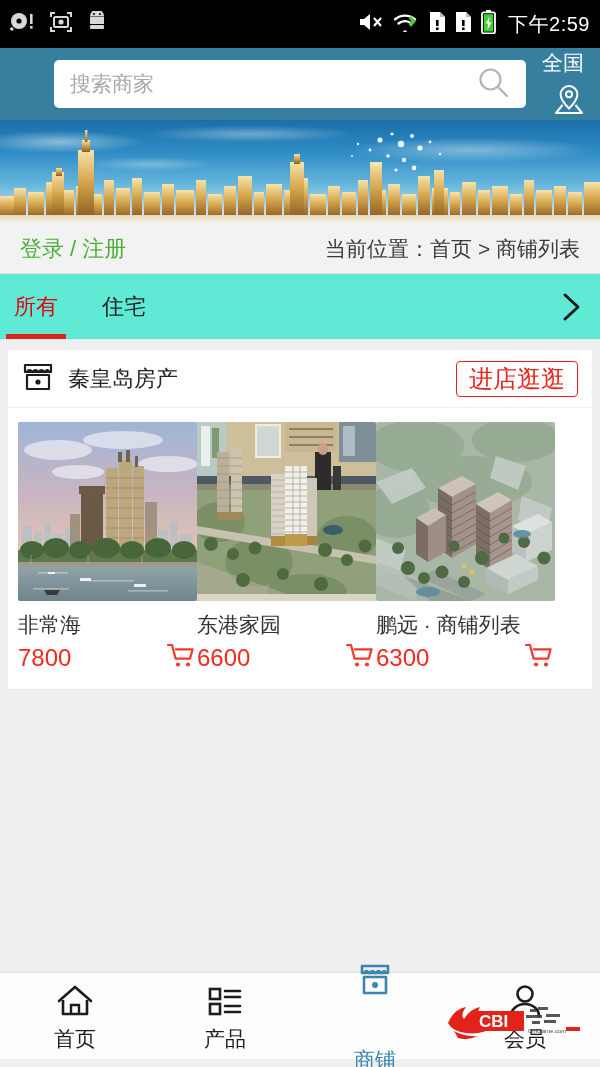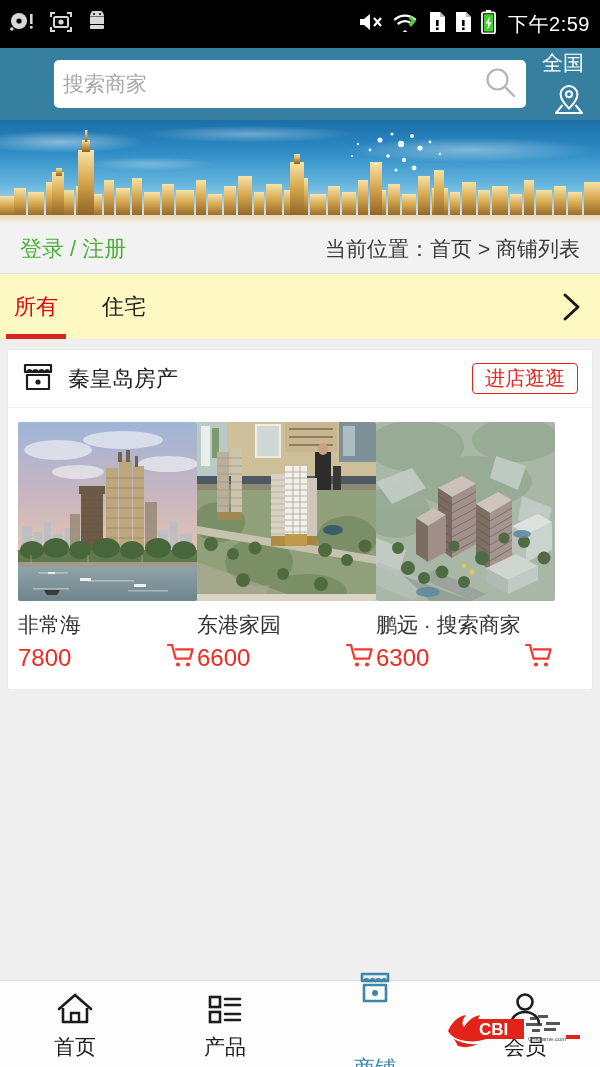--- a/index.html
+++ b/index.html
@@ -22,21 +22,21 @@
   .sb-time{ font-size:20px; color:#fff; letter-spacing:.5px; padding-left:3px;}
   .ic{ display:block; }
 
   
   .header{
     height:72px; background:#377f9e;
     display:flex; align-items:center; padding:0 14px;
   }
   .searchbox{
     flex:1; height:48px; background:#fff; border-radius:5px;
-    display:flex; align-items:center; padding:0 9px;
+    display:flex; align-items:center; padding:0 16px;
     margin-left:40px;
   }
   .searchbox input{
     flex:1; border:0; outline:none; font-size:21px; color:#333;
     font-family:"Liberation Sans","DejaVu Sans",sans-serif;
     background:transparent;
   }
   .searchbox input::placeholder{ color:#a8a8a8; }
   .loc{
     display:flex; align-items:flex-end; gap:6px;
@@ -63,21 +63,21 @@
   .subbar{
     height:50px; background:#f2f2f2;
     display:flex; align-items:center; padding:0 20px;
     border-bottom:1px solid #e2e2e2;
   }
   .login{ color:#4caf37; font-size:22px; }
   .crumb{ margin-left:auto; color:#3a3a3a; font-size:21px; }
 
   
   .tabs{
-    height:66px; background:#fef9c3; display:flex; align-items:center;
+    height:66px; background:#5eead4; display:flex; align-items:center;
     padding:0 14px; position:relative; border-bottom:1px solid #ececec;
   }
   .tab{
     font-size:22px; color:#222; margin-right:44px;
     height:100%; display:flex; align-items:center; position:relative;
   }
   .tab.active{ color:#e60012; }
   .tab.active::after{
     content:""; position:absolute; left:-8px; right:-8px; bottom:0;
     height:5px; background:#d9261c;
@@ -89,21 +89,21 @@
     background:#fff; margin:10px 8px 0 8px; border-radius:2px;
     box-shadow:0 0 0 1px #ececec;
   }
   .store-head{
     height:58px; display:flex; align-items:center; padding:0 14px;
     border-bottom:1px solid #efefef;
   }
   .store-name{ font-size:22px; color:#222; margin-left:14px; }
   .enter-btn{
     margin-left:auto; border:1.5px solid #e8231b; color:#e8231b;
-    font-size:20px; padding:1px 12px; border-radius:4px;
+    font-size:24px; padding:1px 12px; border-radius:4px;
     background:#fff; cursor:pointer;
     font-family:Liberation Sans, sans-serif;
   }
 
   
   .products{ display:flex; padding:14px 10px 16px 10px; }
   .product{ width:179px; }
   .thumb{
     width:179px; height:179px; border-radius:2px; overflow:hidden;
     position:relative; background:#cfd6d2;
@@ -112,21 +112,21 @@
   .p-title{
     font-size:21px; color:#333; margin-top:10px;
     white-space:nowrap; overflow:hidden;
   }
   .p-row{ display:flex; align-items:center; margin-top:4px; }
   .p-price{ font-size:24px; color:#f22a1e; }
   .p-cart{ margin-left:auto; }
 
   
   .bottomnav{
-    position:absolute; left:0; bottom:0; width:600px; height:87px;
+    position:absolute; left:0; bottom:8px; width:600px; height:87px;
     background:#fdfdfd; border-top:1px solid #e0e0e0;
     display:flex; align-items:center;
   }
   .nav-item{
     flex:1; height:100%;
     display:flex; flex-direction:column; align-items:center; justify-content:center;
     gap:6px; color:#1c1c1c;
   }
   .nav-item.active{ color:#3b86aa;gap:48px; }
   .nav-label{ font-size:21px; line-height:1; }
@@ -613,21 +613,21 @@
           <g fill="#5e8ba0" opacity=".9">
               <ellipse cx="52" cy="170" rx="12" ry="5"></ellipse>
               <ellipse cx="146" cy="112" rx="9" ry="4"></ellipse>
             </g>
           <g fill="#e8c54a">
               <circle cx="96" cy="150" r="2.6"></circle>
               <circle cx="88" cy="144" r="2.2"></circle>
             </g>
         </svg>
       </div>
-      <div class="p-title">鹏远 · 搜索商家</div>
+      <div class="p-title">鹏远 · 商铺列表</div>
       <div class="p-row">
         <span class="p-price">6300</span>
         <span class="p-cart">
           <svg width="30" height="26" viewBox="0 0 30 26">
             <path d="M1 2h4l3.6 13.6h14.4l2.6-9.2H9" fill="none" stroke="#f4392d" stroke-width="2.2" stroke-linejoin="round" stroke-linecap="round"></path>
             <circle cx="11" cy="21.5" r="2.1" fill="#f4392d"></circle>
             <circle cx="21" cy="21.5" r="2.1" fill="#f4392d"></circle>
           </svg>
         </span>
       </div>

